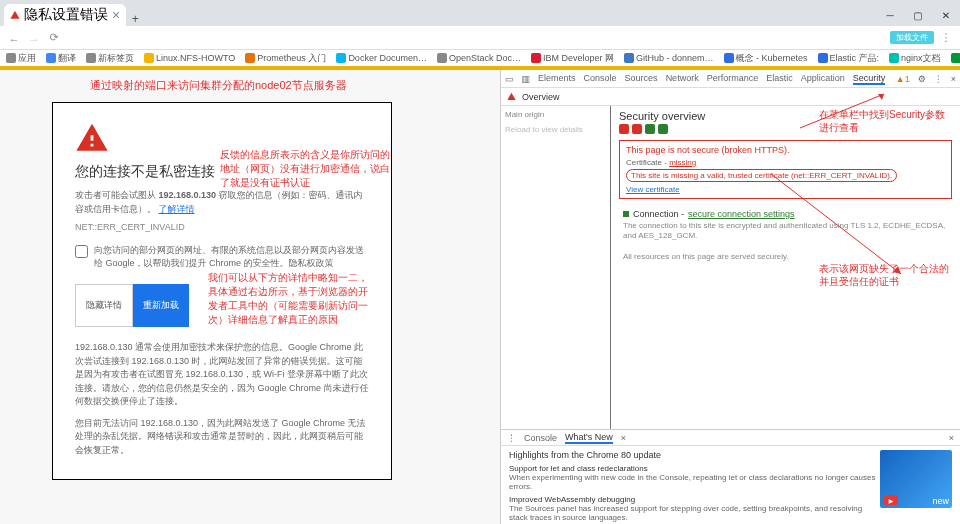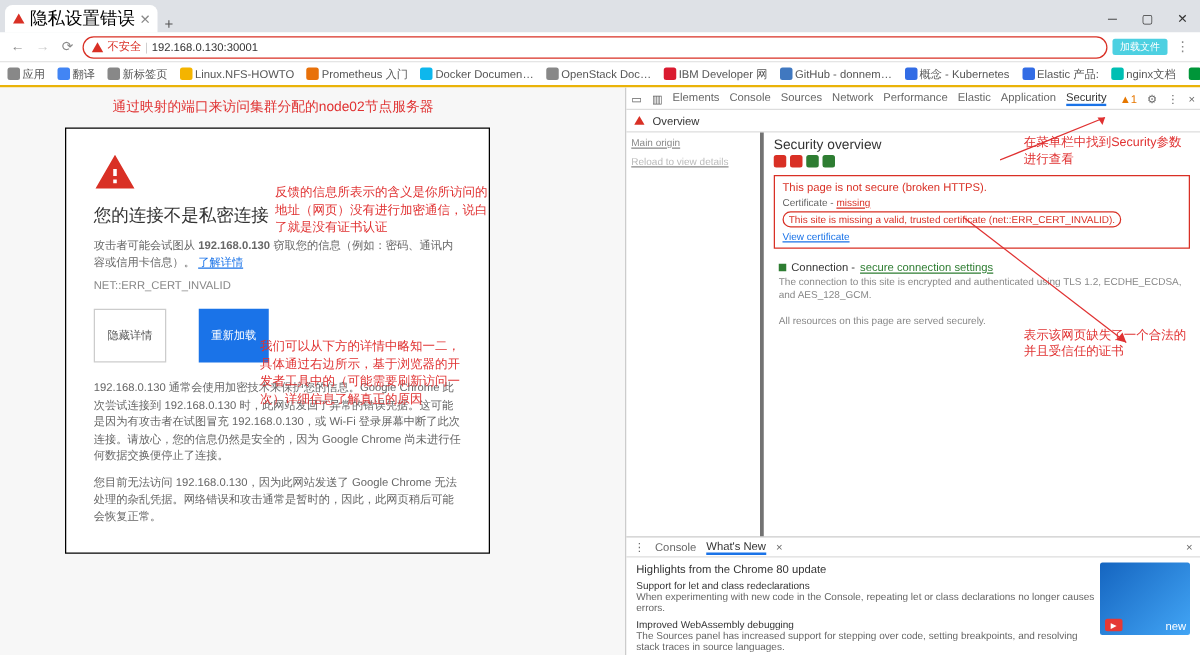--- a/index.html
+++ b/index.html
@@ -15,54 +15,54 @@
 
 
 .urlbar { height: 24px; background: #fff; border-bottom: 1px solid #ddd; display: flex; align-items: center; padding: 0 6px; gap: 4px; }
 .nav-icon { width: 16px; height: 16px; color: #888; display: flex; align-items: center; justify-content: center; font-size: 11px; }
 .url-field { flex: 1; display: flex; align-items: center; height: 18px; border: 1px solid #d93025; border-radius: 10px; padding: 0 6px; font-size: 9px; gap: 3px; }
 .not-secure { color: #d93025; font-size: 9px; }
 .url-text { color: #333; }
 .ext-badge { background: #4dd0e1; color: #fff; font-size: 8px; padding: 1px 6px; border-radius: 2px; margin-left: auto; }
 
 
-.bookmarks { height: 20px; background: #fff; border-bottom: 2px solid #eab308; display: flex; align-items: center; padding: 0 6px; gap: 10px; font-size: 9px; color: #555; overflow: hidden; }
+.bookmarks { height: 20px; background: #fff; border-bottom: 4px solid #eab308; display: flex; align-items: center; padding: 0 6px; gap: 10px; font-size: 9px; color: #555; overflow: hidden; }
 .bookmarks span { display: flex; align-items: center; gap: 2px; white-space: nowrap; }
 .bm-icon { width: 10px; height: 10px; background: #888; border-radius: 2px; display: inline-block; }
 
 
 .main { display: flex; height: calc(100% - 70px); }
 .page { flex: 1; background: #f7f7f7; position: relative; padding: 12px 30px 0 52px; }
 .red-annotation { color: #e03131; font-size: 11px; }
 .ann-top { position: absolute; top: 8px; left: 90px; }
 .interstitial { background: #fff; border: 1px solid #000000; width: 340px; margin-top: 20px; padding: 18px 22px 22px; position: relative; }
 .warn-icon { color: #d93025; }
 .warn-icon svg { width: 34px; height: 34px; }
 .inter-title { font-size: 14px; color: #333; margin-top: 6px; }
 .inter-sub { font-size: 9px; color: #666; margin-top: 8px; line-height: 1.5; }
 .inter-link { color: #1a73e8; }
 .err-code { font-size: 9px; color: #888; margin-top: 6px; }
 .checkbox-row { display: flex; gap: 6px; font-size: 9px; color: #666; margin-top: 12px; align-items: flex-start; }
 .checkbox-row input { margin-top: 1px; }
 .button-row { display: flex; justify-content: flex-start; margin-top: 14px; }
 .btn-detail { border: 1px solid #ccc; background: #fff; color: #555; font-size: 9px; padding: 3px 10px; }
-.btn-reload { background: #1a73e8; color: #fff; border: none; font-size: 9px; padding: 15px 10px; margin-left: 26px; }
+.btn-reload { background: #1a73e8; color: #fff; border: none; font-size: 9px; padding: 15px 10px; }
 .inter-details { font-size: 9px; color: #666; margin-top: 14px; line-height: 1.5; }
 .ann-right { position: absolute; left: 220px; top: 78px; width: 170px; font-size: 10px; line-height: 1.4; color: #e03131; }
 .ann-mid { position: absolute; left: 210px; top: 222px; width: 175px; font-size: 10px; line-height: 1.4; color: #e03131; }
 
 
 .devtools { width: 460px; border-left: 1px solid #ccc; background: #fff; display: flex; flex-direction: column; font-size: 9px; }
 .dt-tabs { height: 18px; border-bottom: 1px solid #ddd; display: flex; align-items: center; padding: 0 4px; gap: 8px; color: #666; }
 .dt-tabs .active { color: #333; border-bottom: 2px solid #1a73e8; }
 .dt-tabs .warn { color: #e67700; }
 .dt-sub { height: 18px; border-bottom: 1px solid #ddd; display: flex; align-items: center; padding: 0 6px; gap: 6px; }
 .dt-sub .ov-active { color: #333; }
 .dt-body { flex: 1; display: flex; position: relative; }
-.dt-left { width: 110px; border-right: 3px solid #737373; padding: 4px; color: #888; font-size: 8px; text-decoration: underline; }
+.dt-left { width: 110px; border-right: 1px solid #737373; padding: 4px; color: #888; font-size: 8px; }
 .dt-right { flex: 1; padding: 4px 8px; position: relative; }
 .sec-title { font-size: 11px; color: #333; display: flex; align-items: center; gap: 4px; }
 .icons-row { margin-top: 2px; display: flex; gap: 3px; }
 .mini-icon { width: 10px; height: 10px; border-radius: 2px; }
 .sec-box { border: 1px solid #d93025; margin-top: 6px; padding: 4px 6px; position: relative; }
 .sec-box-title { color: #d93025; font-size: 9px; }
 .sec-box-sub { color: #666; font-size: 8px; margin-top: 3px; }
 .sec-box-sub a { color: #d93025; }
 .sec-box-err { border: 1px solid #d93025; border-radius: 8px; padding: 1px 4px; font-size: 8px; color: #d93025; display: inline-block; margin-top: 2px; }
 .sec-box-link { color: #1a73e8; font-size: 8px; margin-top: 3px; display: block; }
@@ -101,28 +101,20 @@
     <div>─</div>
     <div>▢</div>
     <div>✕</div>
   </div>
 </div>
 
 <div class="urlbar">
   <div class="nav-icon">←</div>
   <div class="nav-icon" style="color:#ccc">→</div>
   <div class="nav-icon">⟳</div>
-  <div class="url-field">
-    <svg width="10" height="10" viewBox="0 0 24 24">
-        <path fill="#d93025" d="M1 21h22L12 2 1 21z"></path>
-      </svg>
-    <span class="not-secure">不安全</span>
-    <span style="color:#ccc">|</span>
-    <span class="url-text">192.168.0.130:30001</span>
-  </div>
   <span class="ext-badge">加载文件</span>
   <div class="nav-icon">⋮</div>
 </div>
 
 <div class="bookmarks" id="bm-bar">
     <span>
       <i class="bm-icon" style="background: rgb(136, 136, 136);"></i>
       <em style="font-style: normal;">应用</em>
     </span>
     <span>
@@ -183,20 +175,24 @@
         <svg viewBox="0 0 24 24">
             <path fill="#d93025" d="M1 21h22L12 2 1 21zm12-3h-2v-2h2v2zm0-4h-2v-4h2v4z"></path>
           </svg>
       </div>
       <div class="inter-title">您的连接不是私密连接</div>
       <div class="inter-sub">
         <span>攻击者可能会试图从 </span><b>192.168.0.130</b><span> 窃取您的信息（例如：密码、通讯内容或信用卡信息）。</span>
         <a href="#" class="inter-link">了解详情</a>
       </div>
       <div class="err-code">NET::ERR_CERT_INVALID</div>
+      <div class="checkbox-row">
+        <input type="checkbox" style="">
+        <span>向您访问的部分网页的网址、有限的系统信息以及部分网页内容发送给 Google，以帮助我们提升 Chrome 的安全性。隐私权政策</span>
+      </div>
       <div class="red-annotation ann-mid" style="position:absolute;left:155px;top:168px;width:165px">我们可以从下方的详情中略知一二，具体通过右边所示，基于浏览器的开发者工具中的（可能需要刷新访问一次）详细信息了解真正的原因</div>
       <div class="button-row">
         <button class="btn-detail">隐藏详情</button>
         <button class="btn-reload">重新加载</button>
       </div>
       <div class="inter-details">192.168.0.130 通常会使用加密技术来保护您的信息。Google Chrome 此次尝试连接到 192.168.0.130 时，此网站发回了异常的错误凭据。这可能是因为有攻击者在试图冒充 192.168.0.130，或 Wi-Fi 登录屏幕中断了此次连接。请放心，您的信息仍然是安全的，因为 Google Chrome 尚未进行任何数据交换便停止了连接。</div>
       <div class="inter-details" style="margin-top:8px">您目前无法访问 192.168.0.130，因为此网站发送了 Google Chrome 无法处理的杂乱凭据。网络错误和攻击通常是暂时的，因此，此网页稍后可能会恢复正常。</div>
     </div>
 
     <div class="red-annotation ann-right">反馈的信息所表示的含义是你所访问的地址（网页）没有进行加密通信，说白了就是没有证书认证</div>

